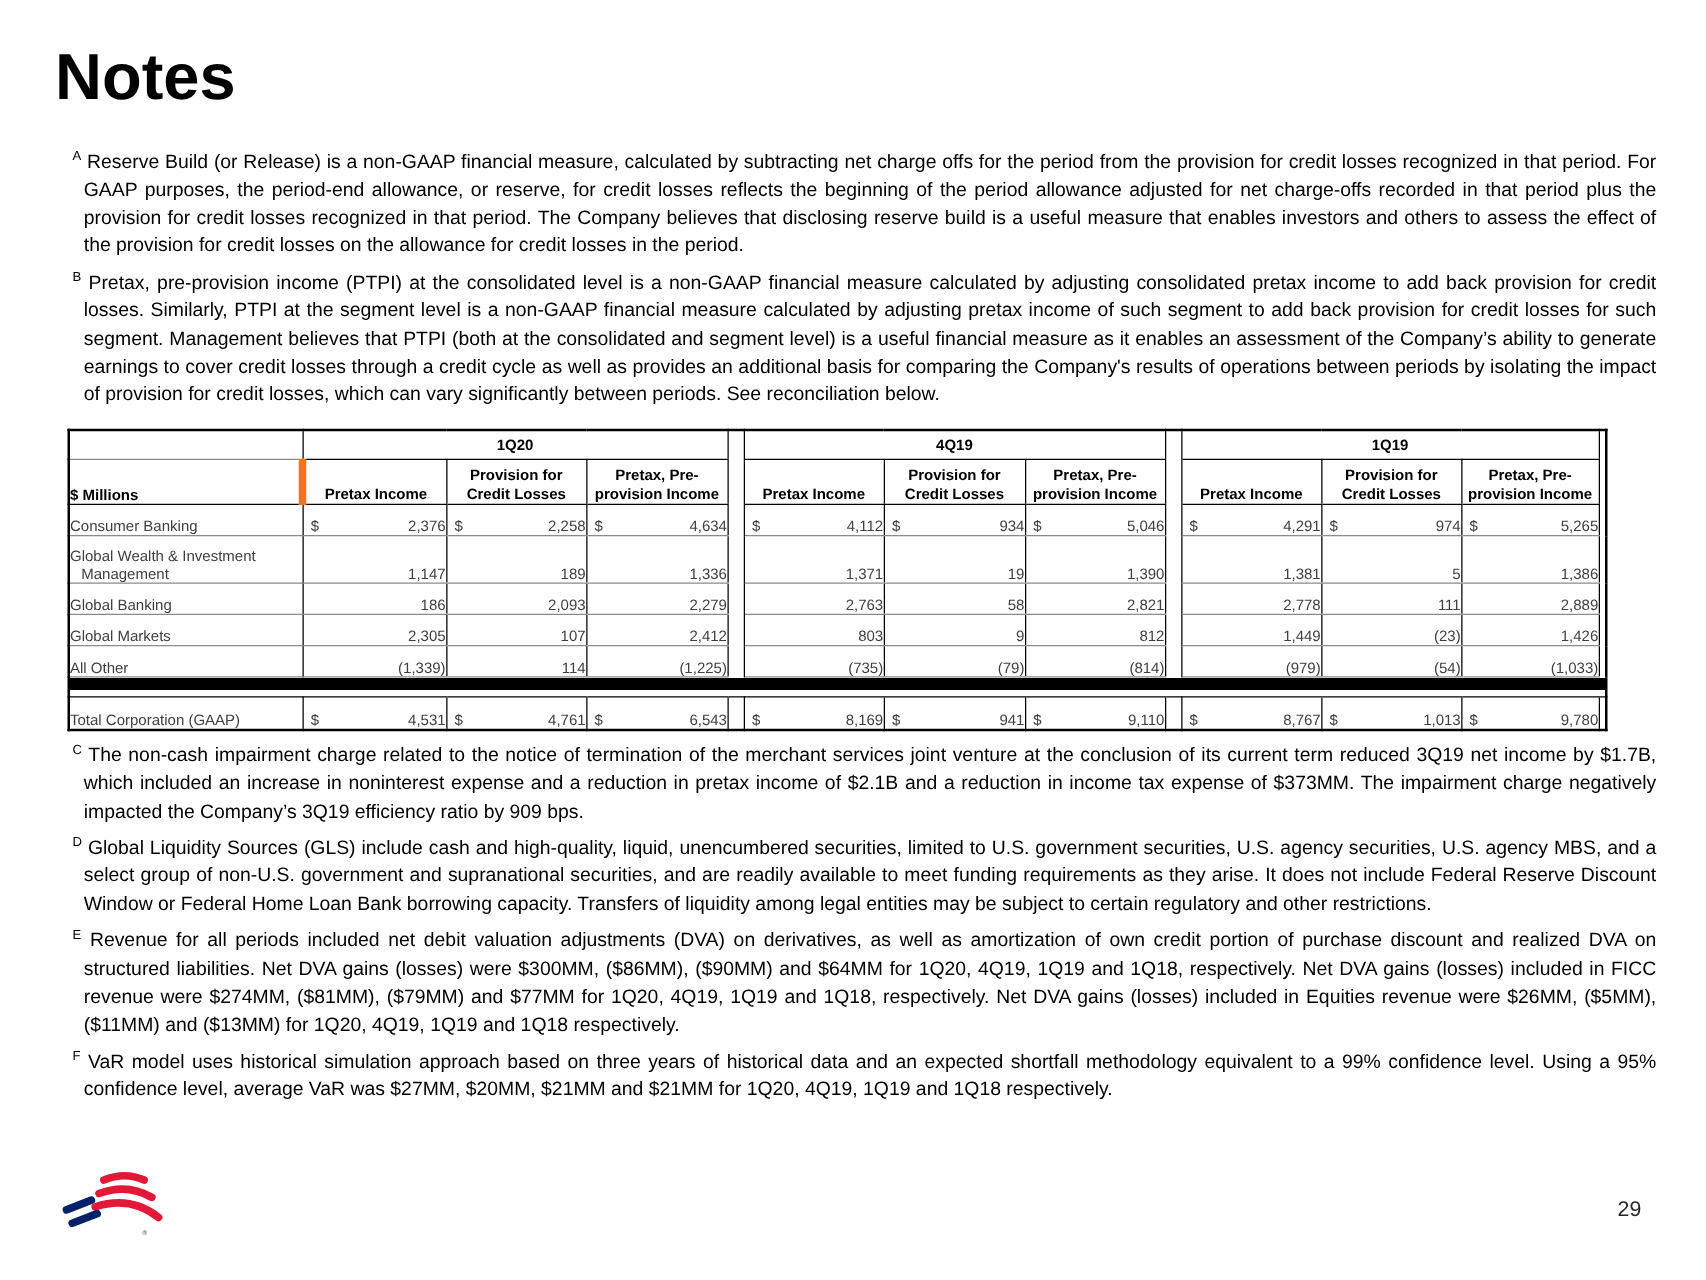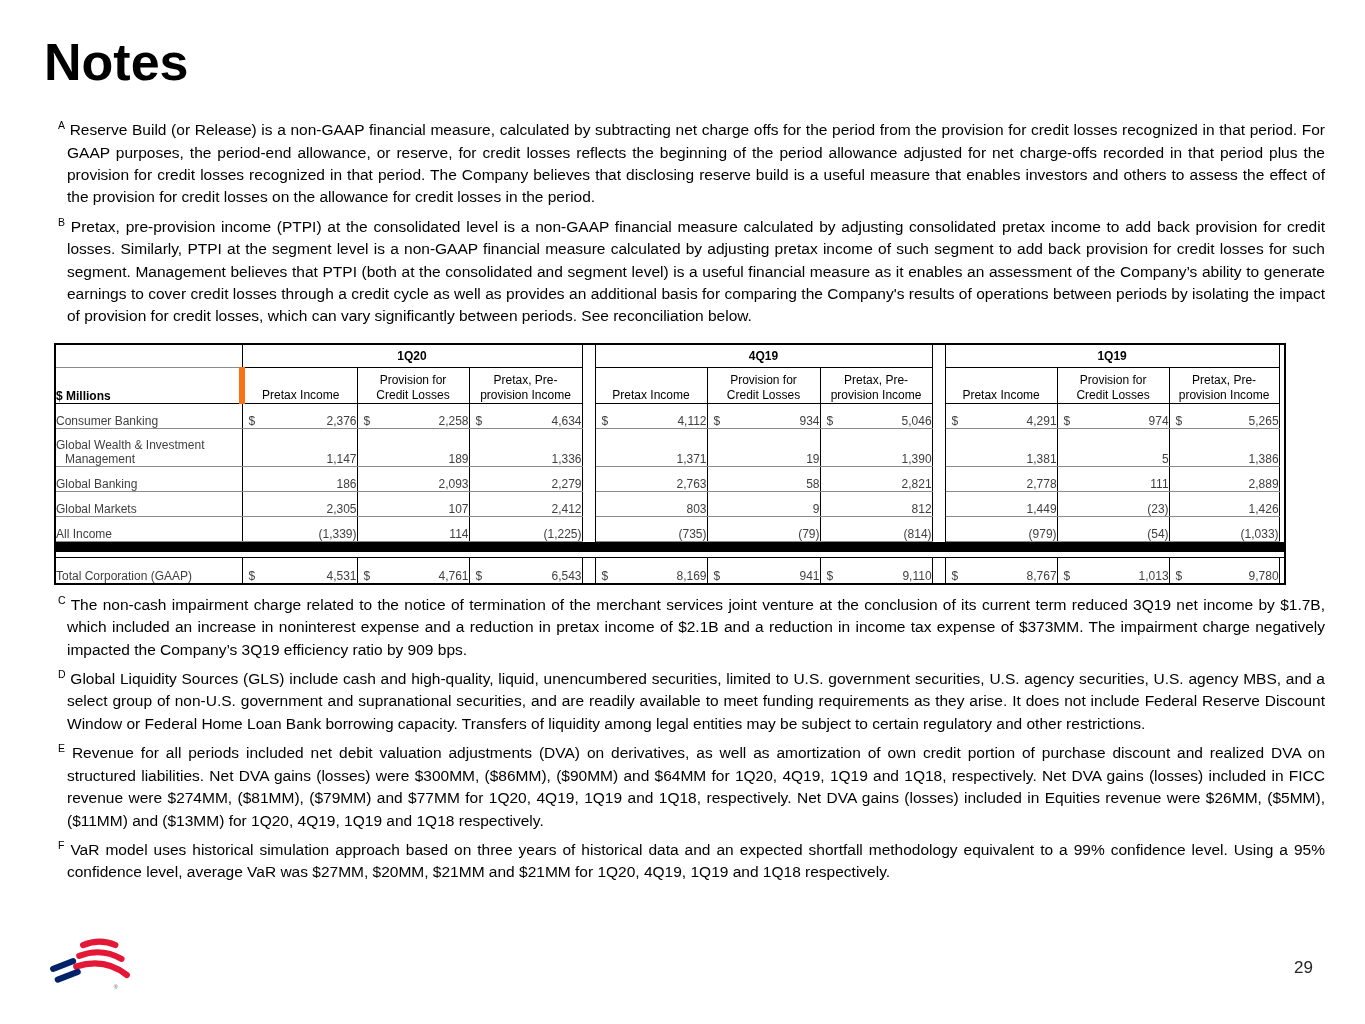--- a/index.html
+++ b/index.html
@@ -33,21 +33,21 @@
   tr.h2 { height: 36px; }
   tr.r  { height: 25px; }
   tr.r2 { height: 38px; }
   tr.blackrow { height: 10px; }
   tr.blackrow td { background: #000; border: none; }
   tr.spacer { height: 6px; }
   tr.total { height: 26px; }
 
   .q { font-weight: bold; text-align: center; vertical-align: middle;
        border-bottom: 1px solid #000; color: #000; }
-  .ch { font-weight: normal; text-align: center; vertical-align: bottom;
+  .ch { font-weight: bold; text-align: center; vertical-align: bottom;
         padding-bottom: 3px; line-height: 1.25; border-bottom: 1px solid #000; color: #000; }
   .units { font-weight: bold; text-align: left; vertical-align: bottom;
            padding: 0 0 3px 4px; border-bottom: 1px solid #000; border-right: 6px solid #f97316; color:#000; }
   .h1lbl { border-right: 1px solid #000; border-bottom: 1px solid #8a8a8a; }
 
   .gapcol { border-left: 1px solid #000; border-right: 1px solid #000; }
   .rgap   { border-left: 1px solid #000; }
 
   .rowlbl { text-align: left; vertical-align: bottom; padding: 0 0 3px 4px;
             color: #3f3f3f; border-right: 1px solid #000; border-bottom: 1px solid #8a8a8a; }
@@ -245,21 +245,21 @@
       <td class="num vb">9</td>
       <td class="num vb">812</td>
       <td class="gapcol"></td>
       <td class="num">1,449</td>
       <td class="num vb">(23)</td>
       <td class="num vb">1,426</td>
       <td class="rgap"></td>
     </tr>
 
     <tr class="r">
-      <td class="rowlbl">All Income</td>
+      <td class="rowlbl">All Other</td>
       <td class="num">(1,339)</td>
       <td class="num vb">114</td>
       <td class="num vb">(1,225)</td>
       <td class="gapcol"></td>
       <td class="num">(735)</td>
       <td class="num vb">(79)</td>
       <td class="num vb">(814)</td>
       <td class="gapcol"></td>
       <td class="num">(979)</td>
       <td class="num vb">(54)</td>

